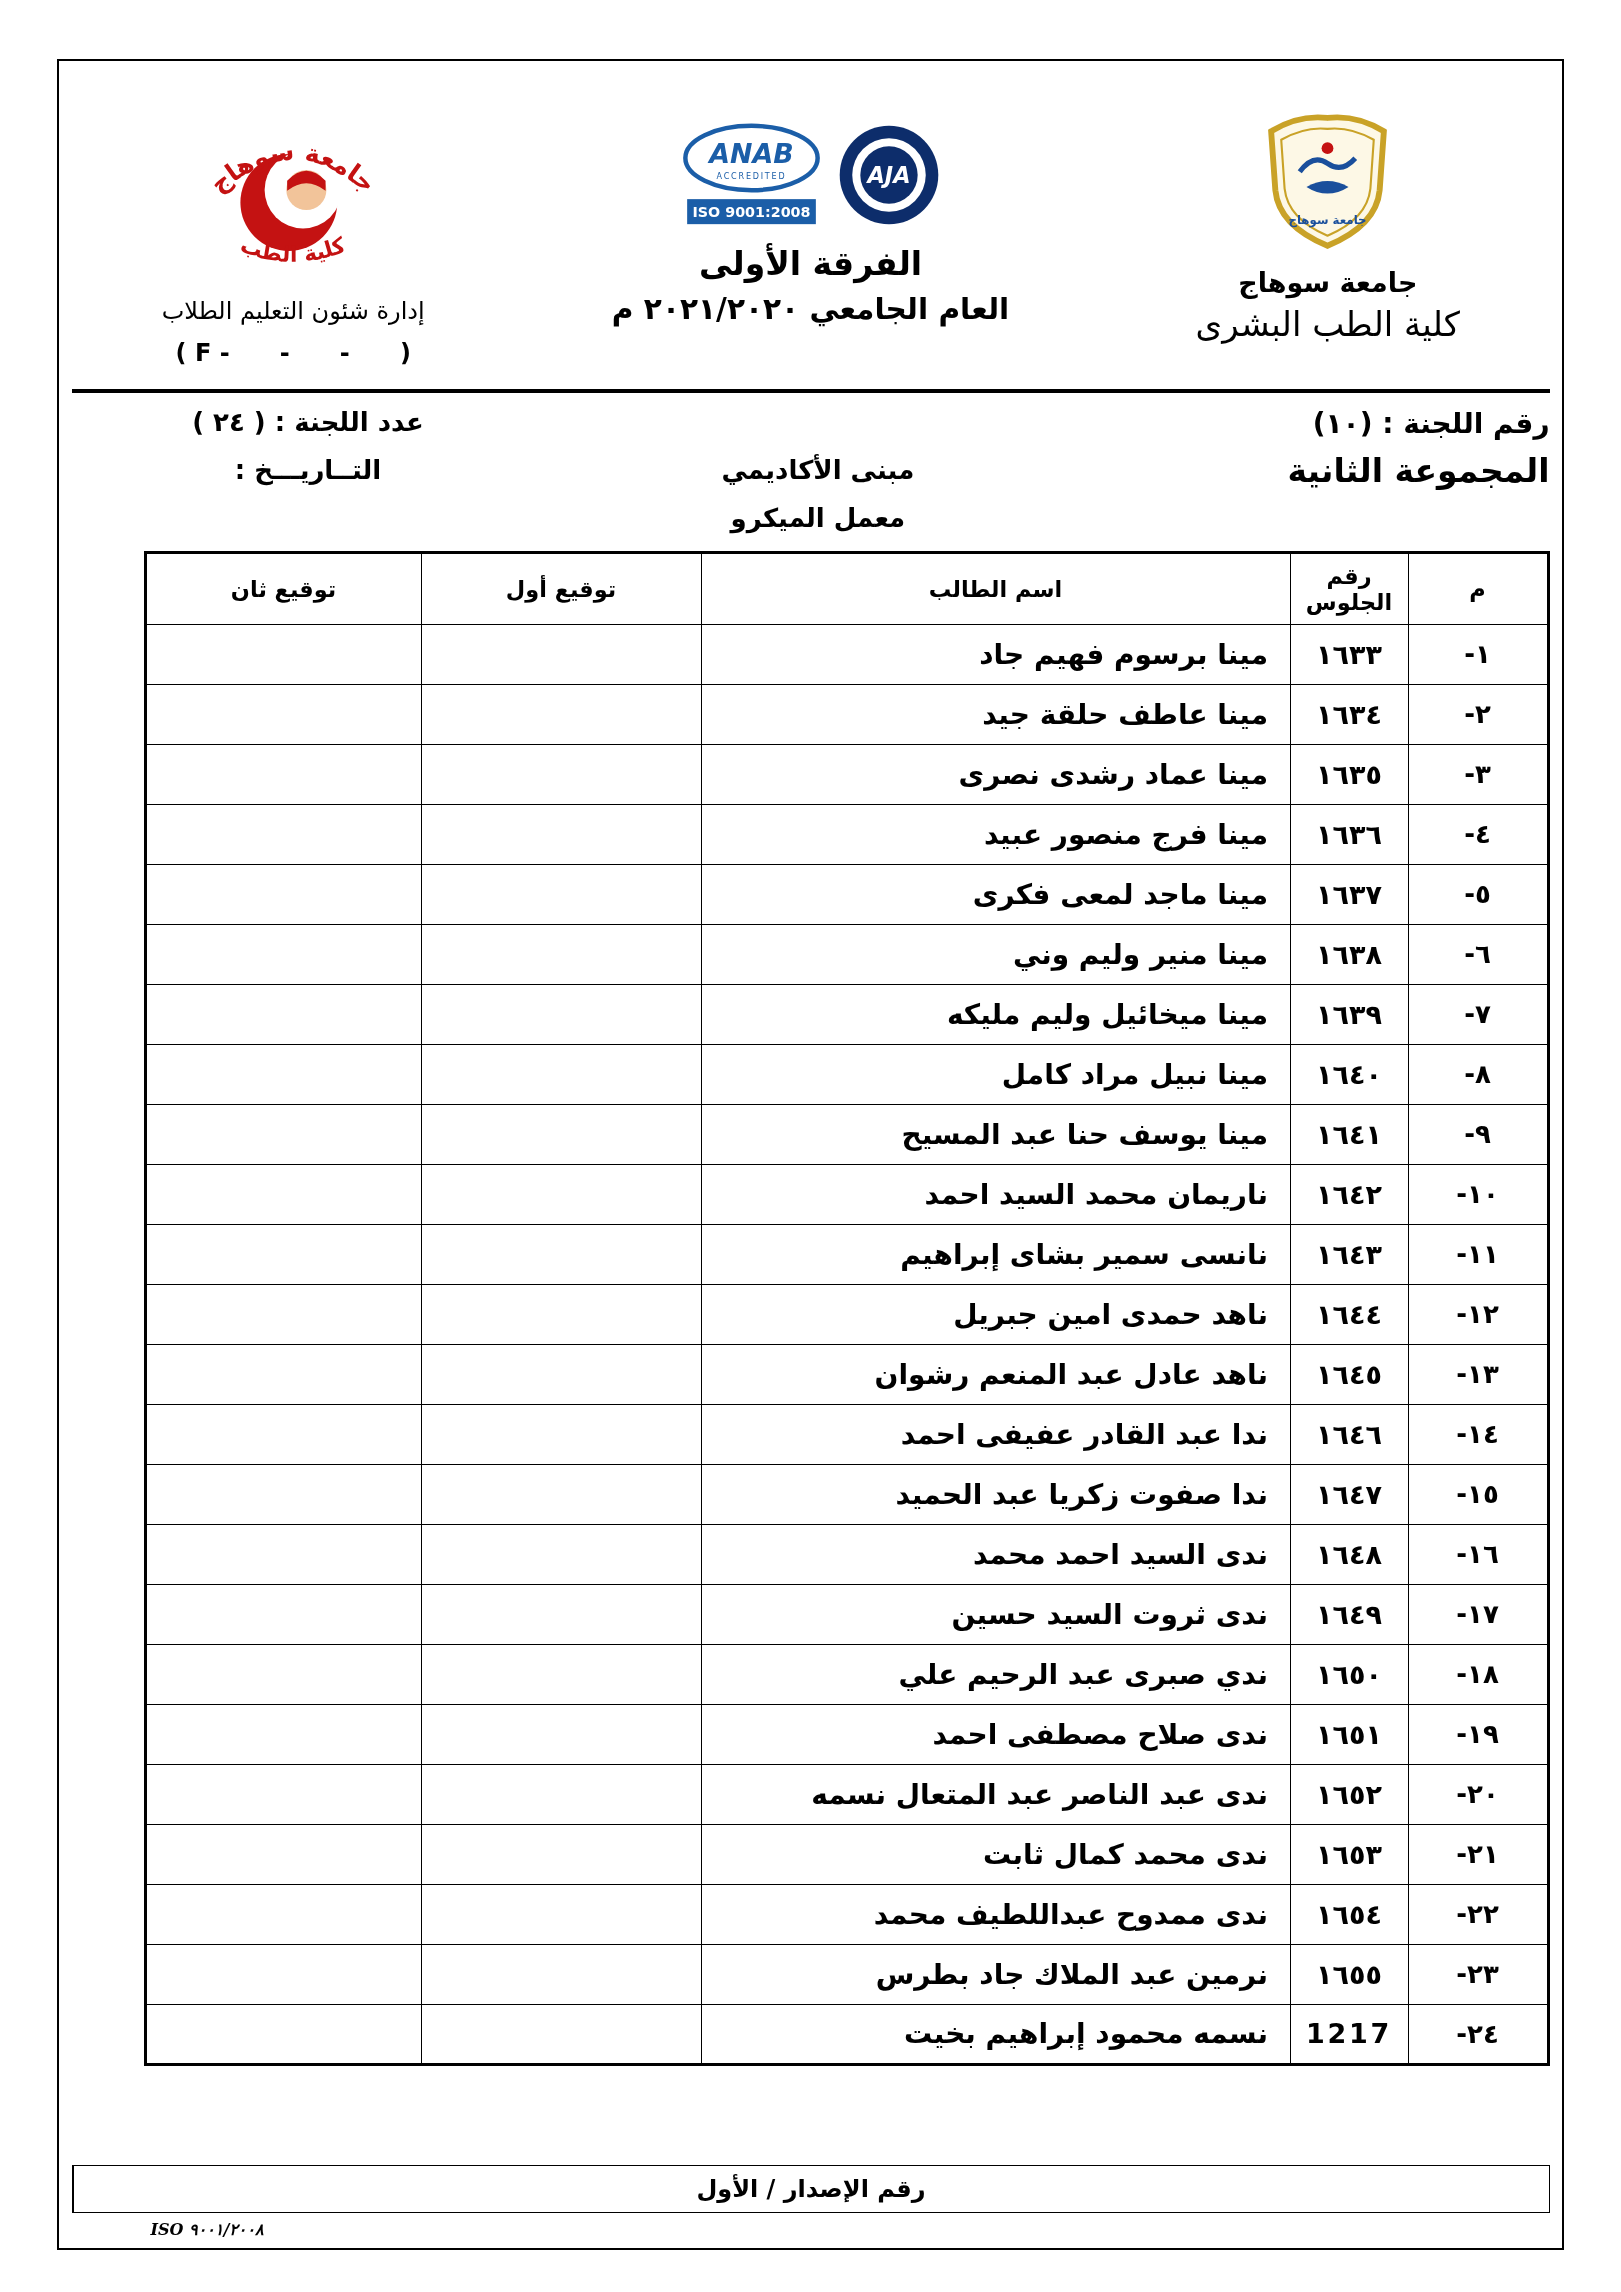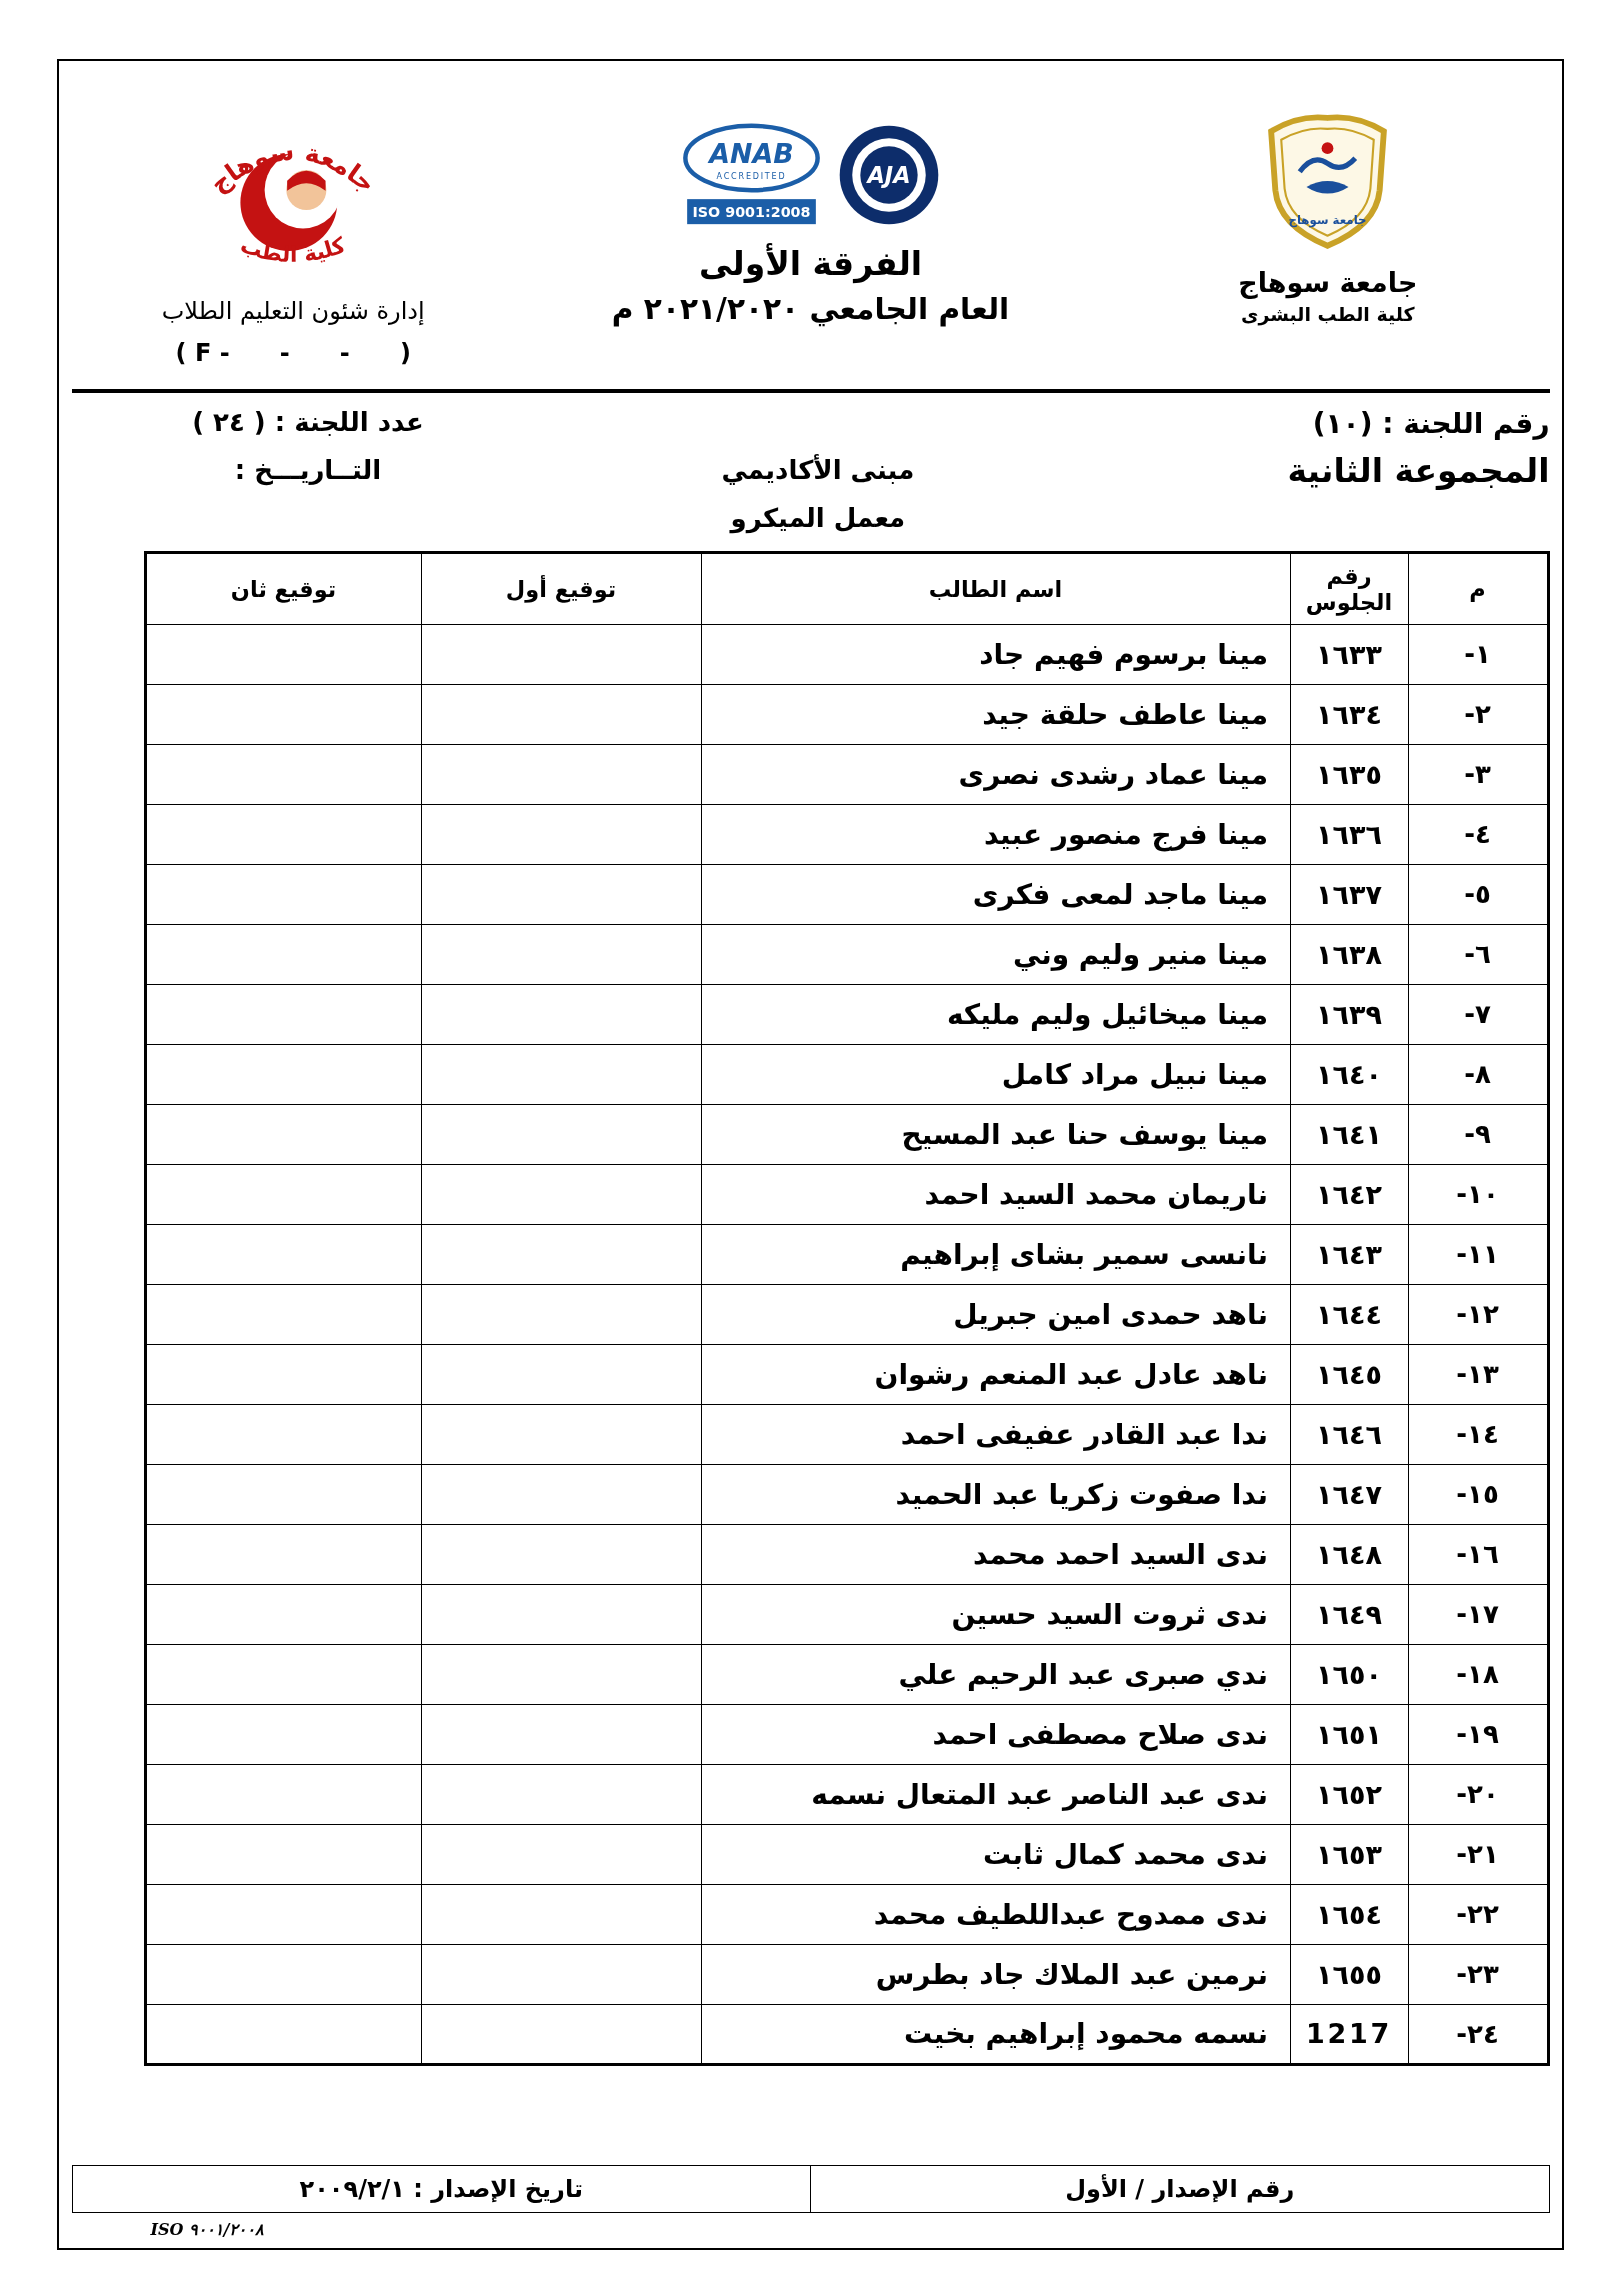--- a/index.html
+++ b/index.html
@@ -9,21 +9,21 @@
   .frame { position:absolute; left:57px; top:59px; width:1507px; height:2191px;
            border:2.7px solid #000; padding:9px 12.5px 9px 12.5px; display:flex; flex-direction:column; }
 
   
   .hdr { display:flex; min-height:315px; align-items:flex-start; }
   .hdr-col { text-align:center; }
   .hdr-right { width:30%; padding-top:36px; }
   .hdr-center { width:40%; padding-top:52px; }
   .hdr-left { width:30%; padding-top:34px; }
   .uni-name { font-size:27px; font-weight:bold; line-height:1.4; margin-top:5.4px; }
-  .uni-fac  { font-size:19px; font-weight:bold; line-height:1.3; }
+  .uni-fac  { font-size:34px; font-weight:normal; line-height:1.3; }
   .cert-logos { direction:ltr; display:flex; justify-content:center; align-items:center; gap:14.3px; }
   .title1 { font-size:33px; font-weight:bold; margin-top:16px; }
   .title2 { font-size:29.6px; font-weight:bold; margin-top:9px; }
   .dept { font-size:24px; font-weight:normal; margin-top:23px;text-align:center; }
   .form-code { font-size:24px; font-weight:bold; margin-top:14.3px; white-space:pre; }
 
   .rule { border-top:4.5px solid #000; margin-top:3.6px; }
 
   
   .info { display:flex; margin-top:14.3px; }
@@ -326,21 +326,20 @@
             <td class="c-sig1"></td>
             <td class="c-sig2"></td>
           </tr>
         </tbody>
     </table>
 
     <div class="spacer"></div>
 
     <div class="footer-bar">
       <div class="fcell">رقم الإصدار / الأول</div>
-      <div class="fcell">تاريخ الإصدار : ٢٠٠٩/٢/١</div>
     </div>
     <div class="iso-line">
       <span dir="ltr">ISO ٩٠٠١/٢٠٠٨</span>
     </div>
 
   </div>
 </div>
 
 
 </body></html>

